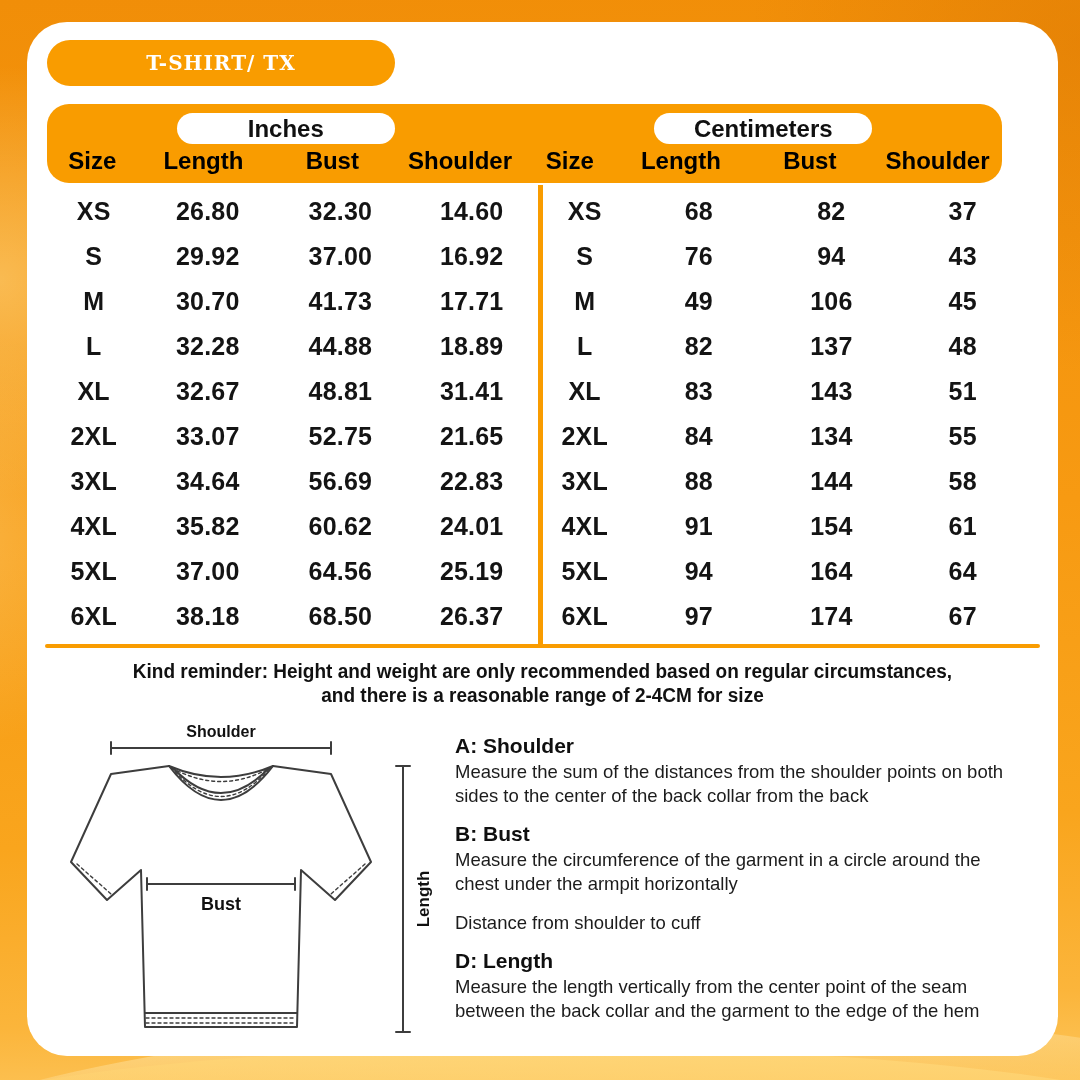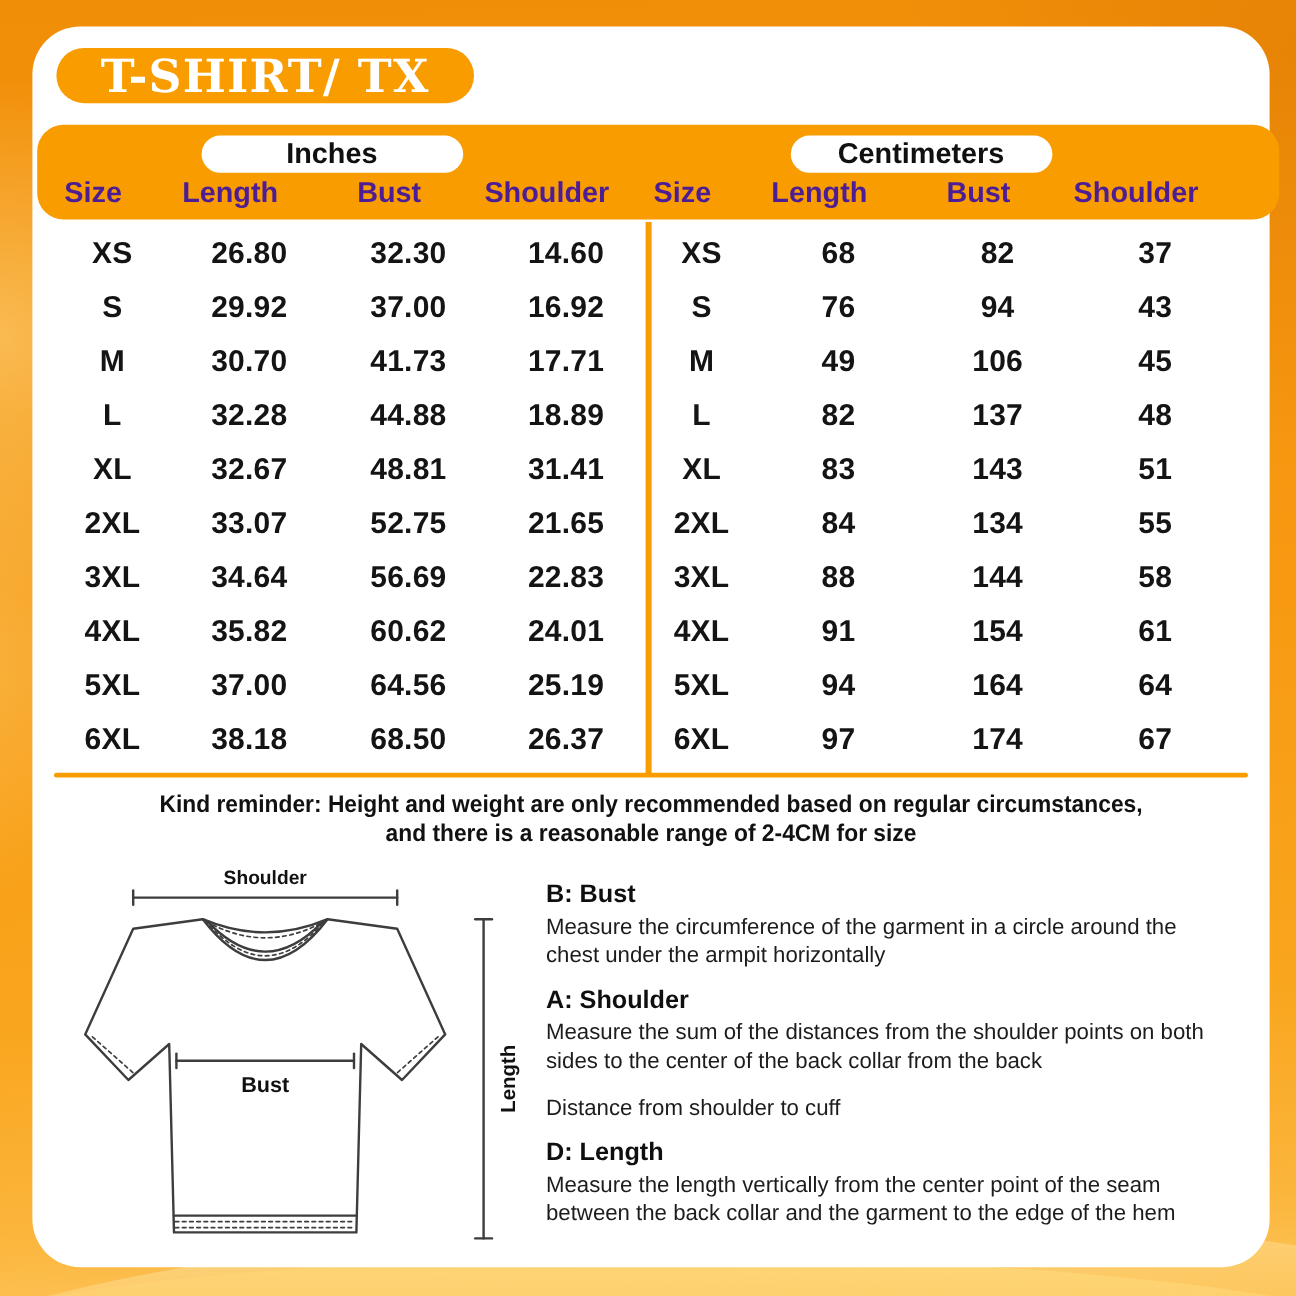--- a/index.html
+++ b/index.html
@@ -18,30 +18,30 @@
          background:linear-gradient(180deg,rgba(255,215,120,.8),rgba(252,178,60,.15));transform:rotate(1.5deg);}
   .wave3{top:330px;left:-260px;width:420px;height:420px;border-radius:50%;
          background:radial-gradient(circle,rgba(255,230,160,.35),rgba(255,230,160,0) 70%);}
 
   .card{position:absolute;left:27px;top:22px;width:1031px;height:1034px;
         background:#ffffff;border-radius:40px;}
 
   .title-pill{position:absolute;left:20px;top:18px;width:348px;height:46px;border-radius:24px;
         background:#F99C00;display:flex;align-items:center;justify-content:center;}
   .title-pill span{font-family:"DejaVu Serif","Liberation Serif",serif;font-weight:bold;
-        font-size:38px;color:#ffffff;letter-spacing:1px;}
-
-  .table-header{position:absolute;left:4px;top:82px;width:1035px;height:79px;border-radius:22px;
+        font-size:20px;color:#ffffff;letter-spacing:1px;}
+
+  .table-header{position:absolute;left:20px;top:82px;width:955px;height:79px;border-radius:22px;
         background:#F99C00;display:flex;}
   .th-half{width:491px;display:flex;flex-direction:column;align-items:center;}
   .unit-pill{margin-top:9px;width:218px;height:31px;border-radius:16px;background:#ffffff;
         display:flex;align-items:center;justify-content:center;}
   .unit-pill span{font-size:24px;font-weight:bold;color:#101010;}
   .cols{width:100%;display:grid;grid-template-columns:19% 27.5% 26.5% 27%;margin-top:3px;}
-  .cols div{text-align:center;font-size:24px;font-weight:bold;color:#4c1d95;}
+  .cols div{text-align:center;font-size:24px;font-weight:bold;color:#000000;}
 
   .table-body{position:absolute;left:20px;top:167px;width:982px;display:flex;}
   .tb-half{width:491px;}
   .t-row{height:45px;display:grid;grid-template-columns:19% 27.5% 26.5% 27%;align-items:center;}
   .t-row div{text-align:center;font-size:25px;font-weight:bold;color:#141414;letter-spacing:.2px;}
 
   .v-divider{position:absolute;left:511px;top:163px;width:5px;height:460px;background:#F99C00;}
   .h-divider{position:absolute;left:18px;top:622px;width:995px;height:4px;background:#F99C00;border-radius:2px;}
 
   .reminder{position:absolute;left:0;top:637px;width:100%;text-align:center;
@@ -262,28 +262,28 @@
         <line x1="333" y1="310" x2="347" y2="310"></line>
       </g>
       <text x="158" y="15" text-anchor="middle" font-size="16" font-weight="bold" fill="#111">Shoulder</text>
       <text x="158" y="188" text-anchor="middle" font-size="18" font-weight="bold" fill="#111">Bust</text>
       <text transform="translate(366,177) rotate(-90)" text-anchor="middle" font-size="17" font-weight="bold" fill="#111">Length</text>
     </svg>
   </div>
 
   <div class="instructions">
     <div class="instr-section">
+      <div class="instr-heading">A: Shoulder</div>
+      <div class="instr-body">Measure the sum of the distances from the shoulder points on both sides to the center of the back collar from the back</div>
+    </div>
+    <div class="instr-section">
       <div class="instr-heading">B: Bust</div>
       <div class="instr-body">Measure the circumference of the garment in a circle around the chest under the armpit horizontally</div>
     </div>
     <div class="instr-section">
-      <div class="instr-heading">A: Shoulder</div>
-      <div class="instr-body">Measure the sum of the distances from the shoulder points on both sides to the center of the back collar from the back</div>
-    </div>
-    <div class="instr-section">
       <div class="instr-body">Distance from shoulder to cuff</div>
     </div>
     <div class="instr-section">
       <div class="instr-heading">D: Length</div>
       <div class="instr-body">Measure the length vertically from the center point of the seam between the back collar and the garment to the edge of the hem</div>
     </div>
   </div>
 
 </div>
 

